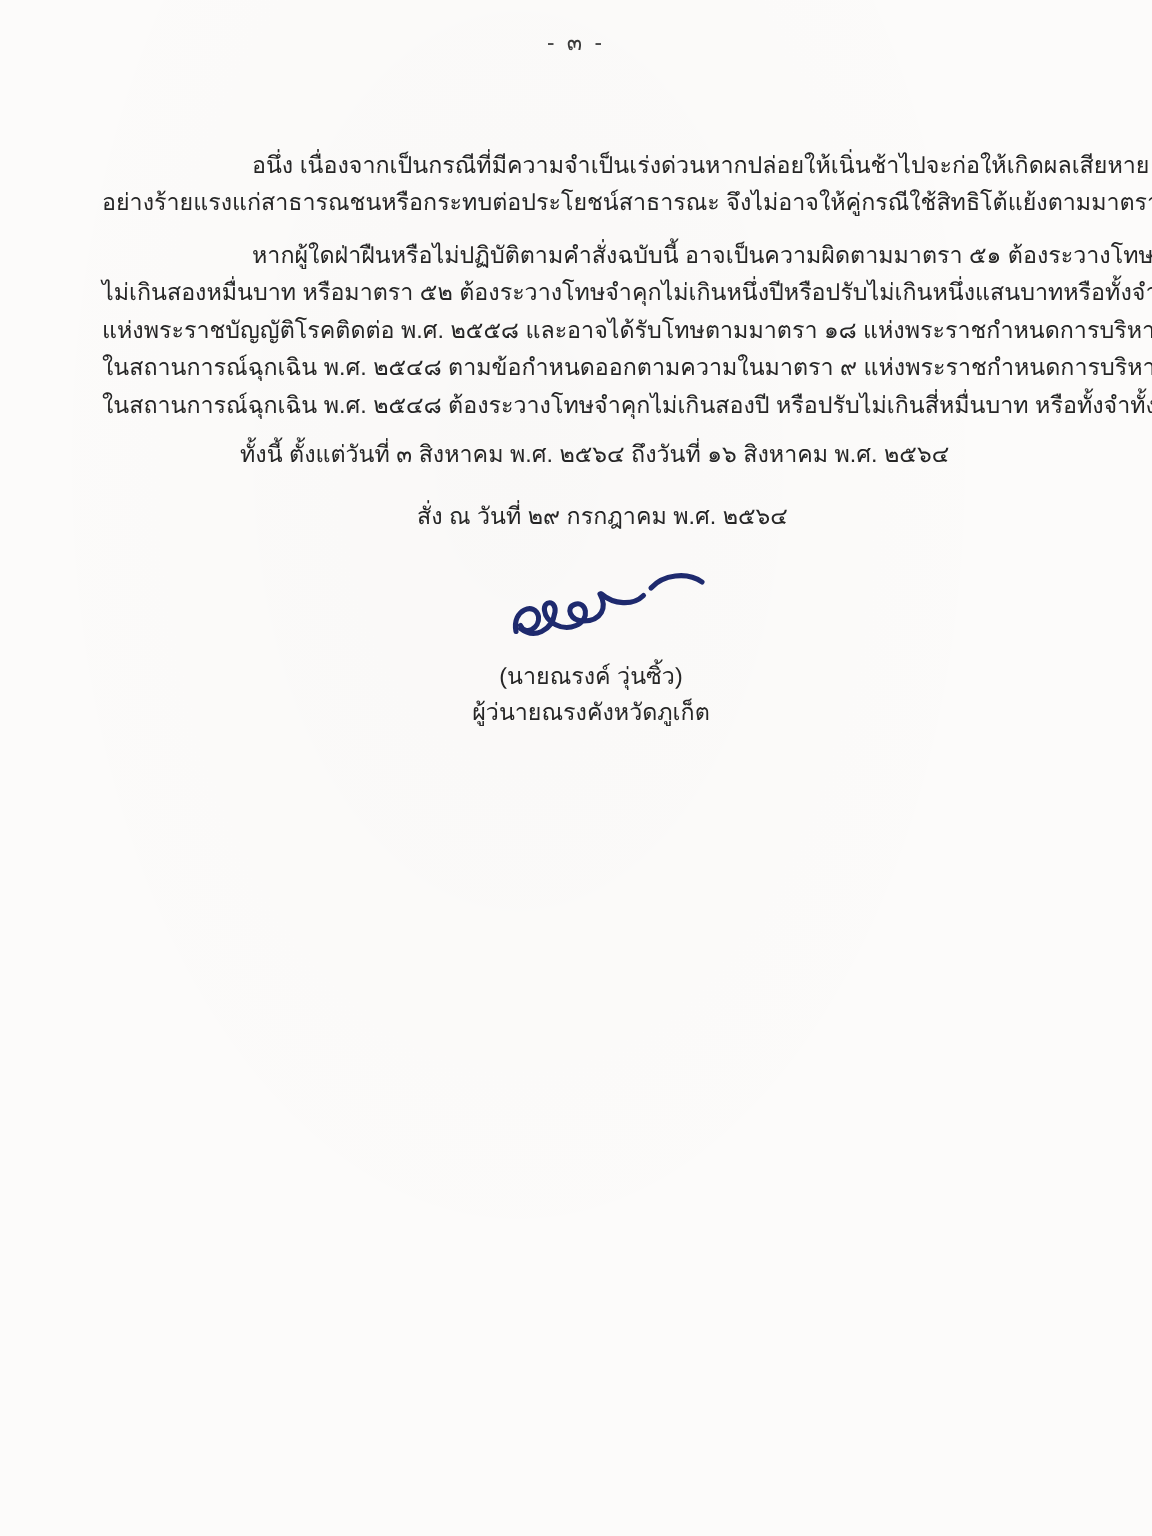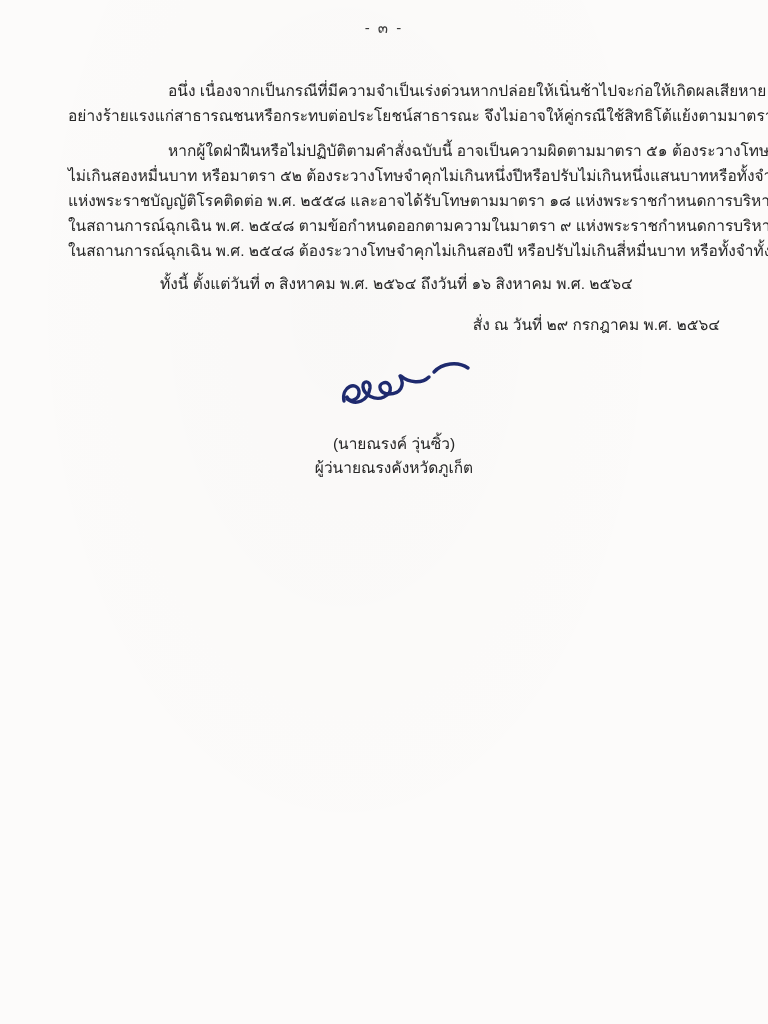--- a/index.html
+++ b/index.html
@@ -24,44 +24,44 @@
     top: 16px;
     left: 0;
     width: 100%;
     text-align: center;
     font-size: 15px;
     letter-spacing: 2px;
     color: #3a3a3a;
   }
   .content {
     position: absolute;
-    top: 78px;
+    top: 98px;
     left: 68px;
     width: 652px;
     font-size: 15.5px;
   }
   .line {
     height: 25px;
     line-height: 25px;
     white-space: nowrap;
   }
   .indent-first { padding-left: 100px; }
   .para-2 { margin-top: 10px; }
   .effective-line { margin-top: 8px; padding-left: 92px; }
-  .issued-line { margin-top: 16px; padding-left: 210px; text-align: right; }
+  .issued-line { margin-top: 16px; padding-left: 210px; }
   .signature-wrap {
     margin-top: 22px;
     margin-left: 262px;
     width: 160px;
     height: 56px;
   }
   .signature-wrap svg { display: block; }
   .sig-block {
     text-align: center;
-    margin-top: 17px;
+    margin-top: 5px;
   }
   .sig-line {
     height: 24px;
     line-height: 24px;
     white-space: nowrap;
     font-size: 15.5px;
   }
 </style>
 </head>
 <body>

